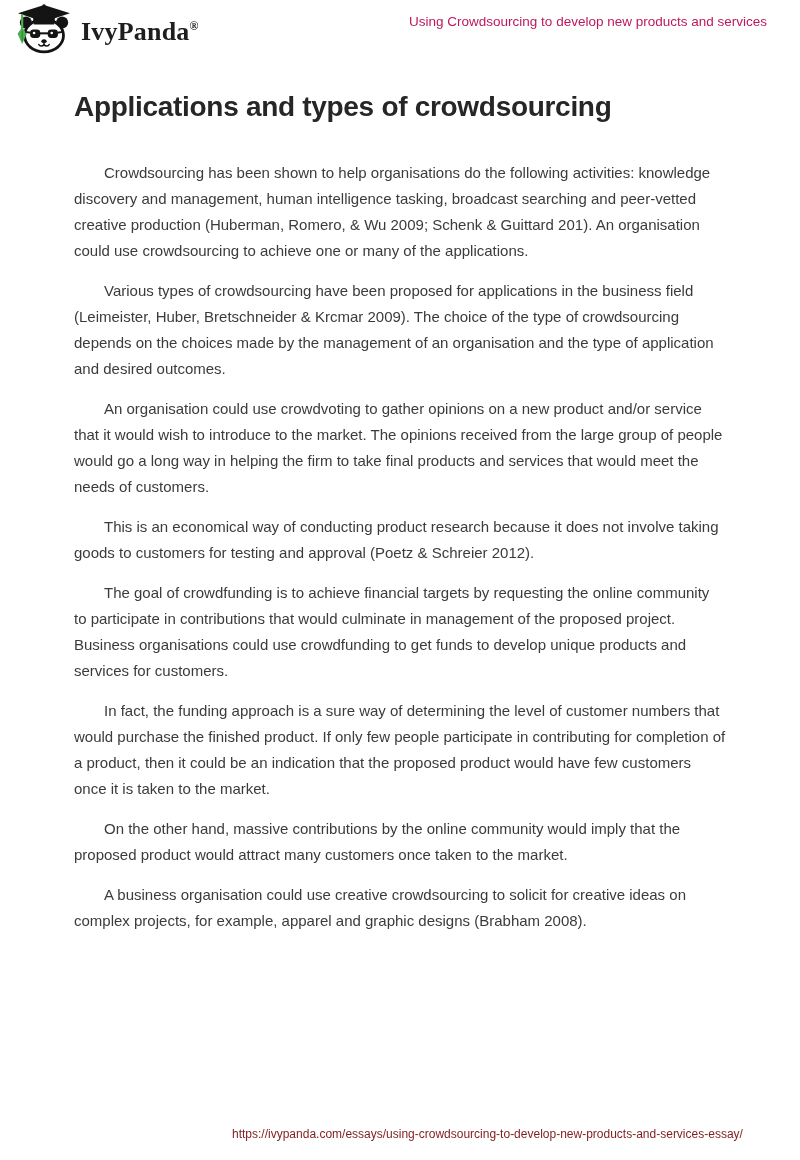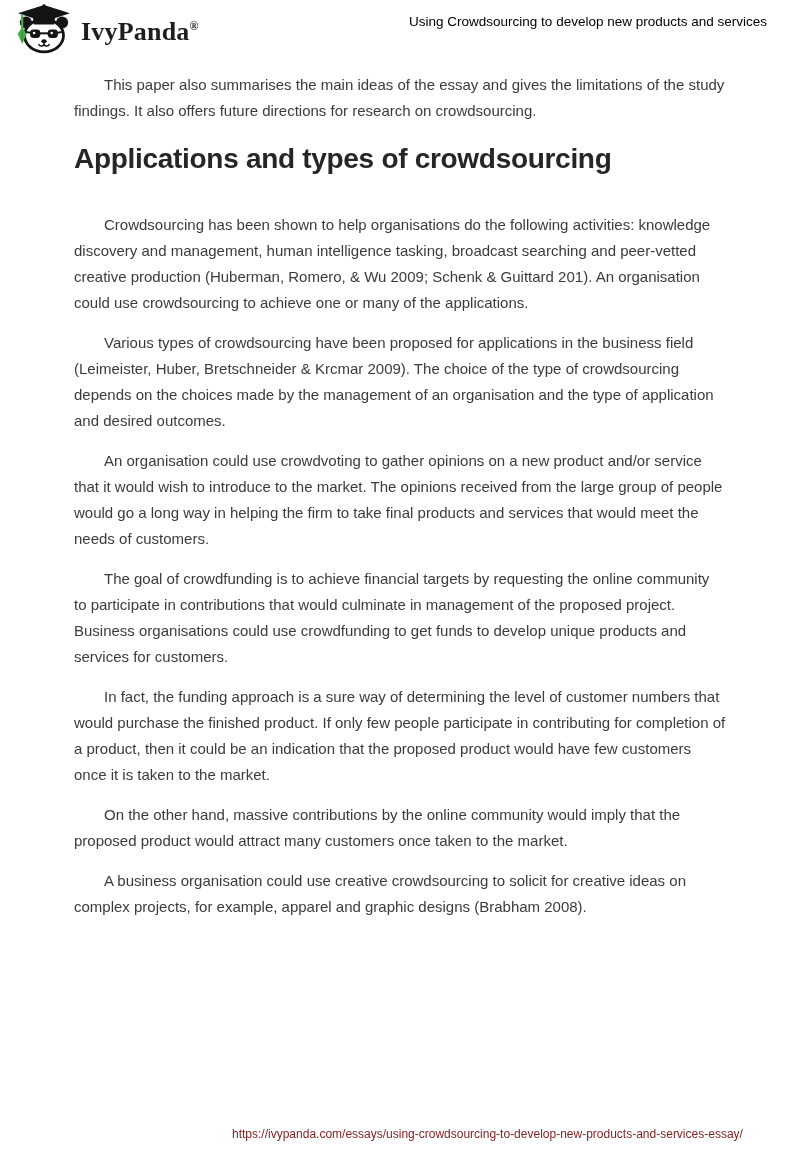--- a/index.html
+++ b/index.html
@@ -41,21 +41,21 @@
   .brand .reg {
     font-size: 12px;
     vertical-align: super;
     font-weight: 700;
   }
   .doc-title {
     position: absolute;
     top: 14px;
     right: 33px;
     font-size: 13.5px;
-    color: #000000;
+    color: #be185d;
     white-space: nowrap;
   }
 
   
   .content {
     position: absolute;
     top: 72px;
     left: 74px;
     width: 652px;
     color: #3b3b3b;
@@ -120,26 +120,26 @@
         <ellipse cx="33" cy="40" rx="2.9" ry="2.1" fill="#141414"></ellipse>
         <path d="M33 42 v1.6 M33 43.6 c-1.6 2.4 -4.6 2.2 -5.6 0 M33 43.6 c1.6 2.4 4.6 2.2 5.6 0" fill="none" stroke="#141414" stroke-width="1.6" stroke-linecap="round"></path>
       </svg>
     </span>
     <span class="brand"><span>IvyPanda</span><span class="reg">®</span></span>
   </a>
   <div class="doc-title">Using Crowdsourcing to develop new products and services</div>
 </header>
 
 <main class="content">
-  <p>This paper also summarises the main ideas of the essay and gives the limitations of the study findings. It also offers future directions for research on crowdsourcing.</p>
 
   <h1>Applications and types of crowdsourcing</h1>
 
   <p>Crowdsourcing has been shown to help organisations do the following activities: knowledge discovery and management, human intelligence tasking, broadcast searching and peer-vetted creative production (Huberman, Romero, &amp; Wu 2009; Schenk &amp; Guittard 201). An organisation could use crowdsourcing to achieve one or many of the applications.</p>
   <p>Various types of crowdsourcing have been proposed for applications in the business field (Leimeister, Huber, Bretschneider &amp; Krcmar 2009). The choice of the type of crowdsourcing depends on the choices made by the management of an organisation and the type of application and desired outcomes.</p>
   <p>An organisation could use crowdvoting to gather opinions on a new product and/or service that it would wish to introduce to the market. The opinions received from the large group of people would go a long way in helping the firm to take final products and services that would meet the needs of customers.</p>
+  <p>This is an economical way of conducting product research because it does not involve taking goods to customers for testing and approval (Poetz &amp; Schreier 2012).</p>
   <p>The goal of crowdfunding is to achieve financial targets by requesting the online community to participate in contributions that would culminate in management of the proposed project. Business organisations could use crowdfunding to get funds to develop unique products and services for customers.</p>
   <p>In fact, the funding approach is a sure way of determining the level of customer numbers that would purchase the finished product. If only few people participate in contributing for completion of a product, then it could be an indication that the proposed product would have few customers once it is taken to the market.</p>
   <p>On the other hand, massive contributions by the online community would imply that the proposed product would attract many customers once taken to the market.</p>
   <p>A business organisation could use creative crowdsourcing to solicit for creative ideas on complex projects, for example, apparel and graphic designs (Brabham 2008).</p>
 </main>
 
 <a class="footer-url">https://ivypanda.com/essays/using-crowdsourcing-to-develop-new-products-and-services-essay/</a>
 
 </body></html>

